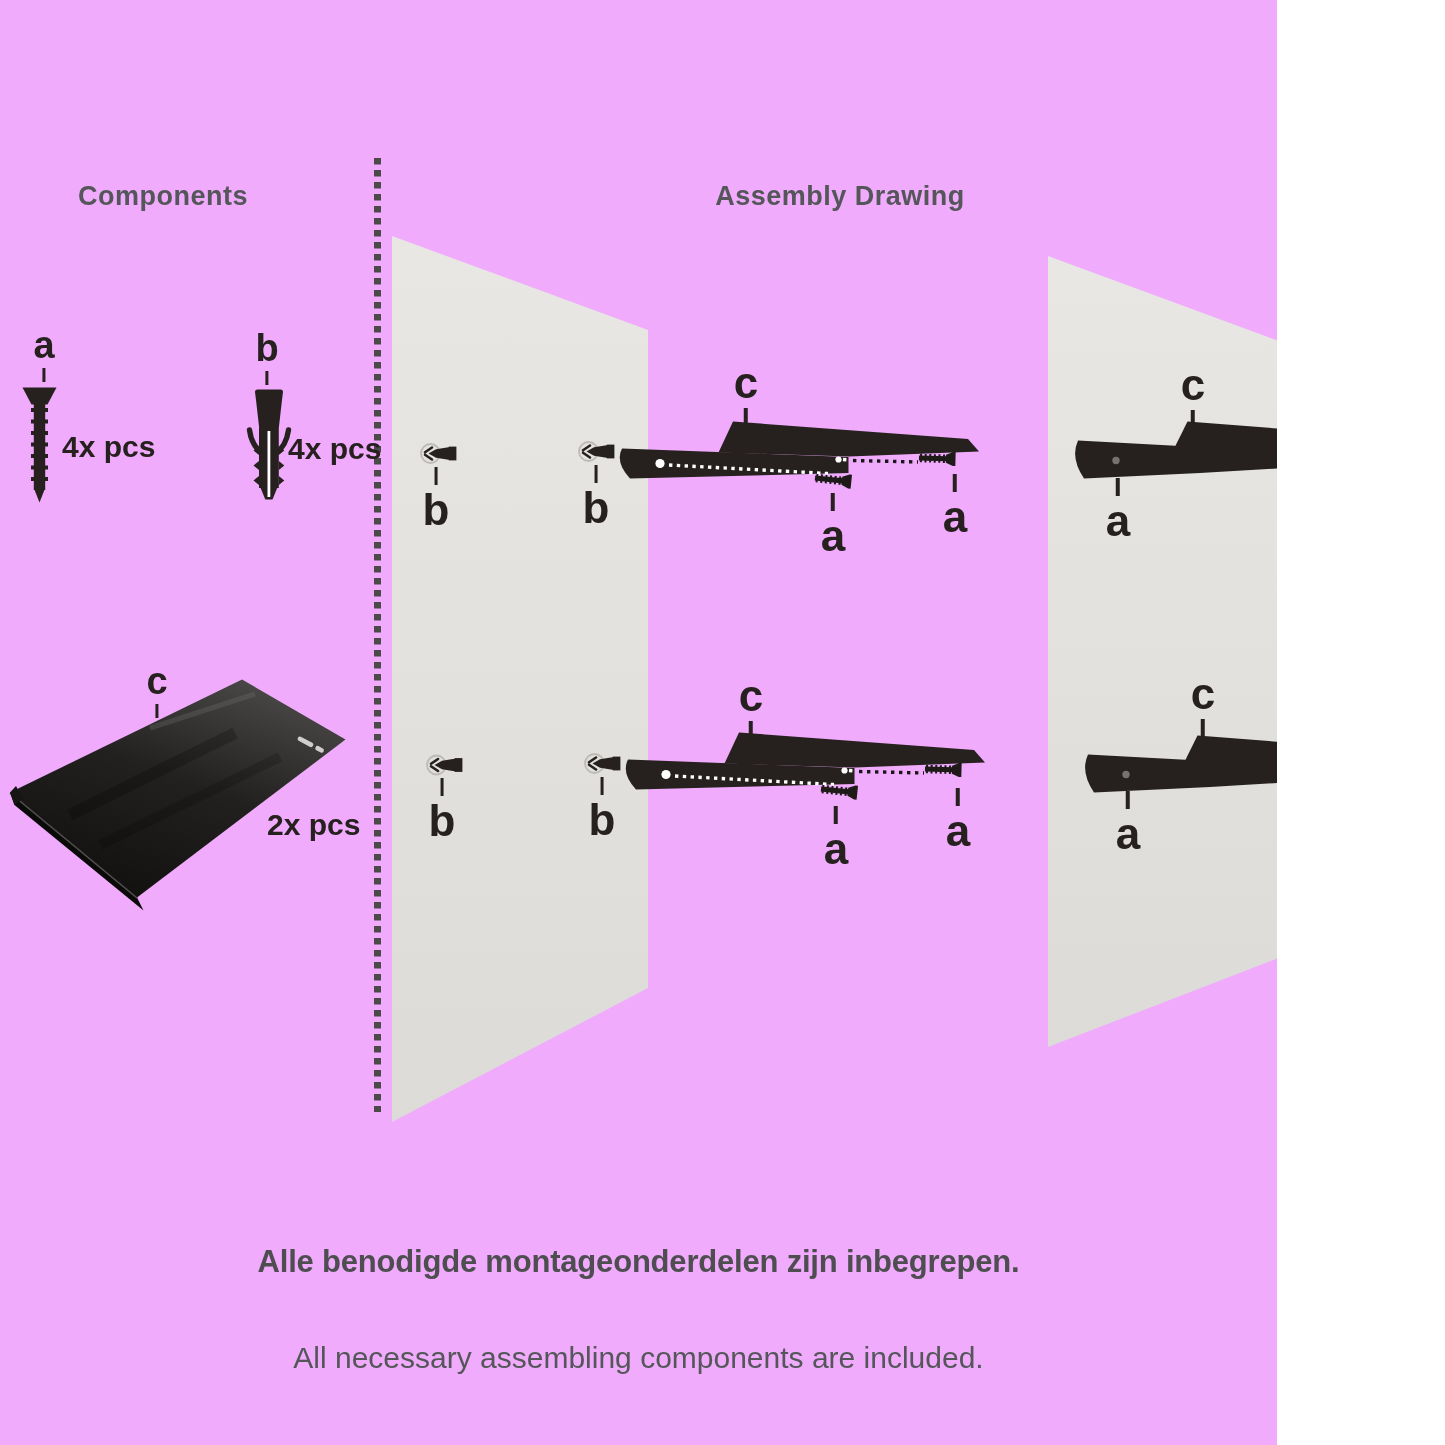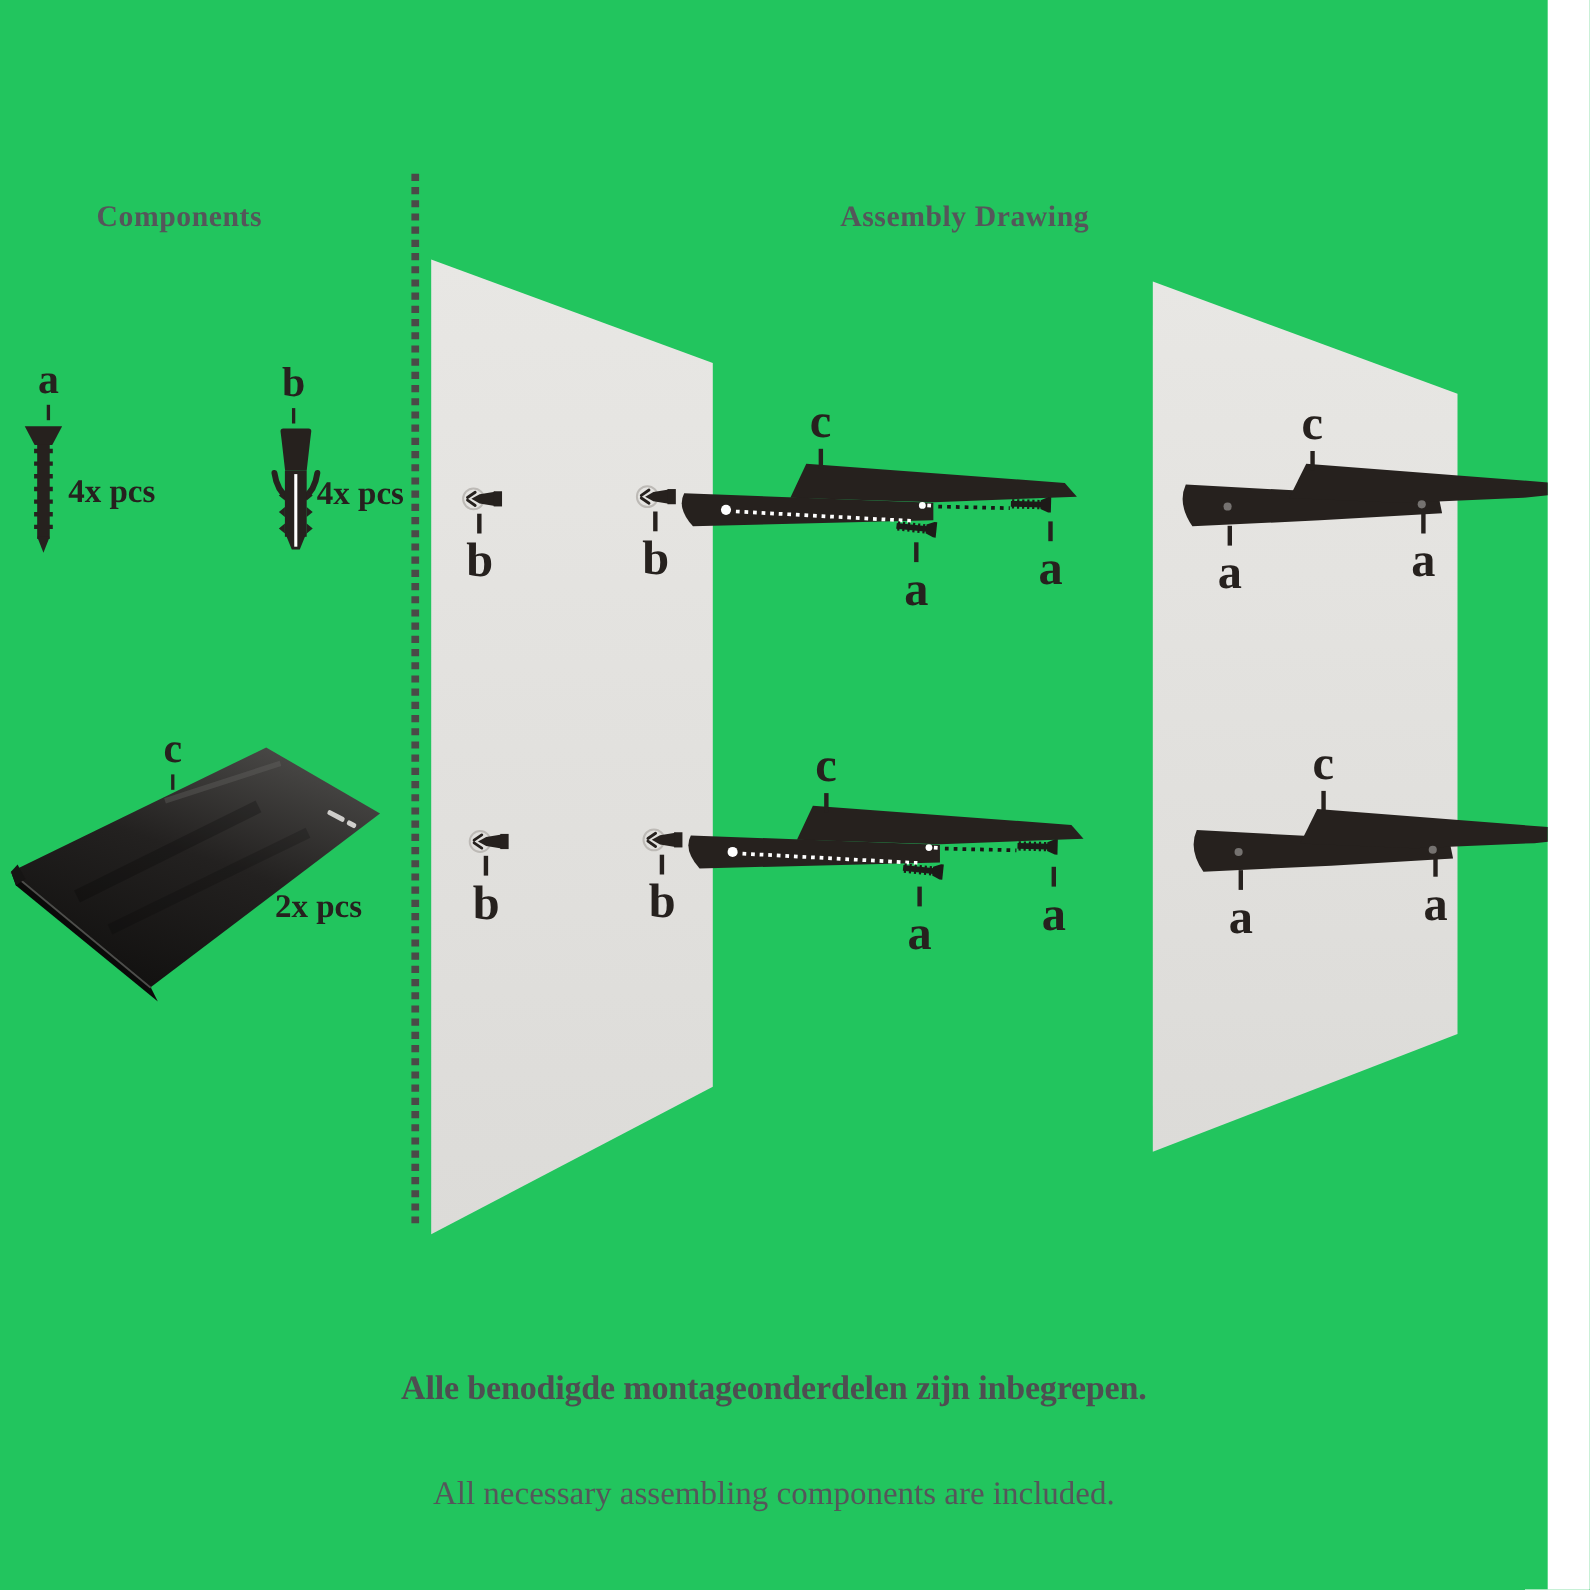--- a/index.html
+++ b/index.html
@@ -1,22 +1,22 @@
 <!DOCTYPE html>
 <html style="--ink: #26211e; --heading: #55565a; --wall: #e2e1de; --footer_bold: #4e4e51; --footer_regular: #55565a;"><head>
 <meta charset="utf-8">
 <style>
   :root{
     --ink:#26211e; --heading:#55565a; --wall:#e2e1de;
     --footer_bold:#4e4e51; --footer_regular:#55565a;
   }
   html,body{margin:0;padding:0;background:#fff;}
   .stage{
-    position:relative;width:1407px;height:1445px;background:#22c55e;overflow:hidden;
-    font-family:Liberation Serif, serif;
+    position:relative;width:1277px;height:1445px;background:#f0abfc;overflow:hidden;
+    font-family:Liberation Sans, sans-serif;
   }
   svg.art{position:absolute;left:0;top:0;width:1445px;height:1445px;}
   .ink{fill:var(--ink);}
   .hdr{
     position:absolute;transform:translateX(-50%);margin:0;
     font-size:27px;font-weight:bold;color:var(--heading);
     letter-spacing:.5px;white-space:nowrap;
   }
   .callout{
     position:absolute;transform:translateX(-50%);
@@ -133,38 +133,38 @@
       <line x1="10" y1="793" x2="137" y2="898" stroke="#4e4d4b" stroke-width="1.6"></line>
       <polygon points="10,792.5 14.5,805 23,799 16,786" fill="#161514"></polygon>
       <g transform="rotate(28 310 745)">
         <rect x="296" y="742" width="17" height="4.6" rx="2" fill="#cfcecb"></rect>
         <rect x="316" y="742" width="9" height="4.6" rx="2" fill="#cfcecb"></rect>
       </g>
     </g>
   </svg>
 
   <h2 class="hdr" style="left:163px;top:181px">Components</h2>
-  <h2 class="hdr" style="left:877px;top:181px">Assembly Drawing</h2>
+  <h2 class="hdr" style="left:840px;top:181px">Assembly Drawing</h2>
 
   <div class="callout comp above" style="left:44px;top:327px">
     <span class="letter">a</span>
     <span class="tick"></span>
   </div>
   <div class="callout comp above" style="left:267px;top:330px">
     <span class="letter">b</span>
     <span class="tick"></span>
   </div>
   <div class="callout comp above" style="left:157px;top:663px">
     <span class="letter">c</span>
     <span class="tick"></span>
   </div>
 
   <div class="qty" style="left:62px;top:432px">4x pcs</div>
   <div class="qty" style="left:288px;top:434px">4x pcs</div>
-  <div class="qty" style="left:250px;top:810px">2x pcs</div>
+  <div class="qty" style="left:267px;top:810px">2x pcs</div>
 
   <div class="callout assembly below" style="left:436px;top:467px">
     <span class="tick"></span>
     <span class="letter">b</span>
   </div>
   <div class="callout assembly below" style="left:596px;top:465px">
     <span class="tick"></span>
     <span class="letter">b</span>
   </div>
   <div class="callout assembly above" style="left:746px;top:363px">

